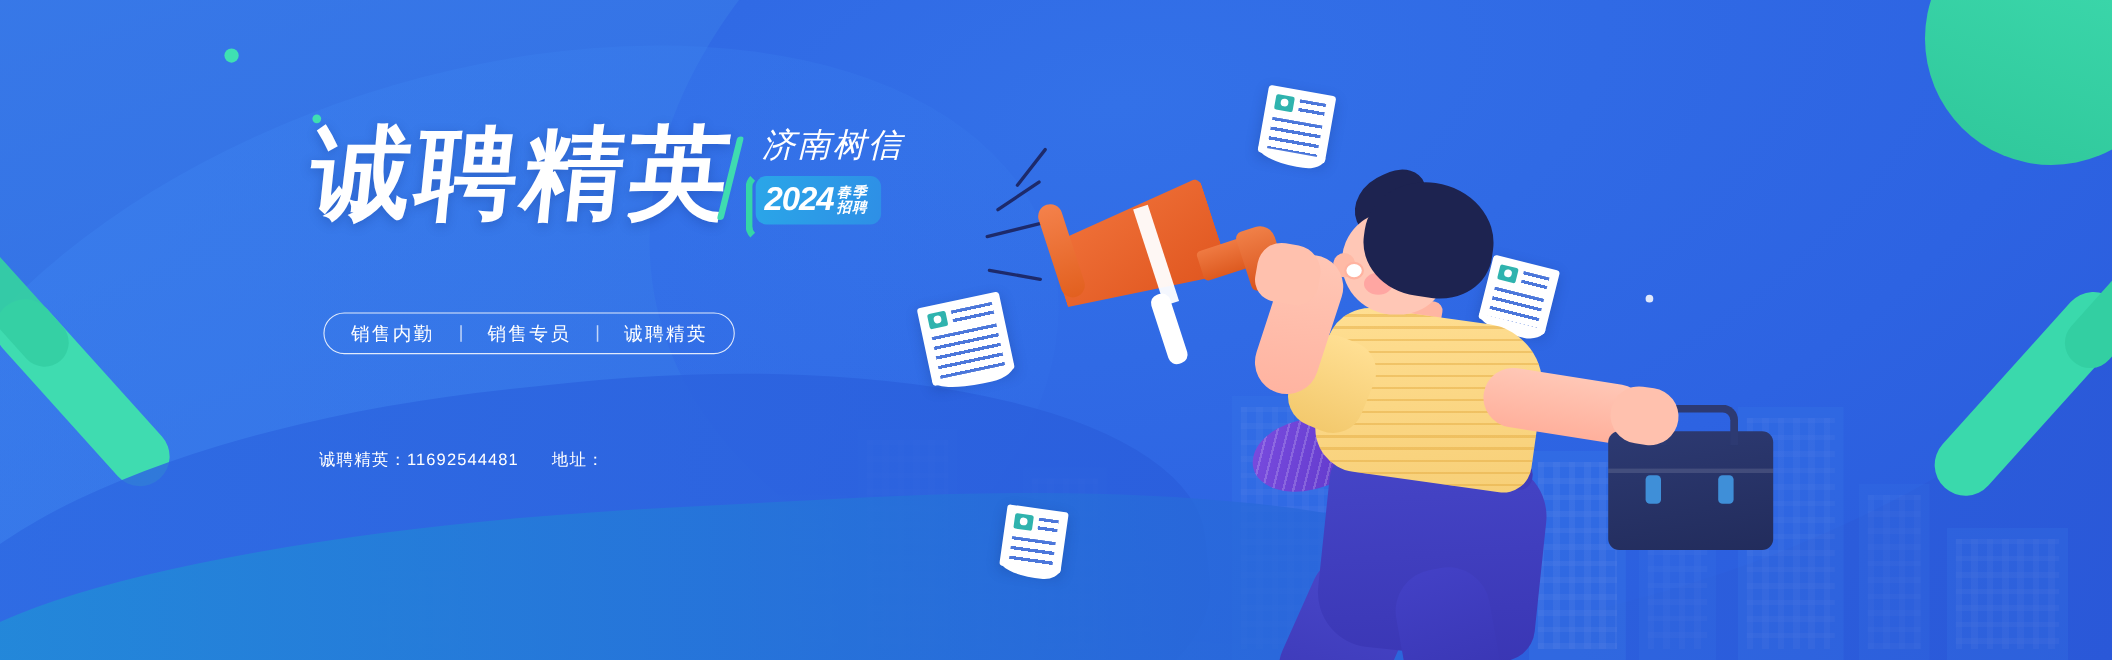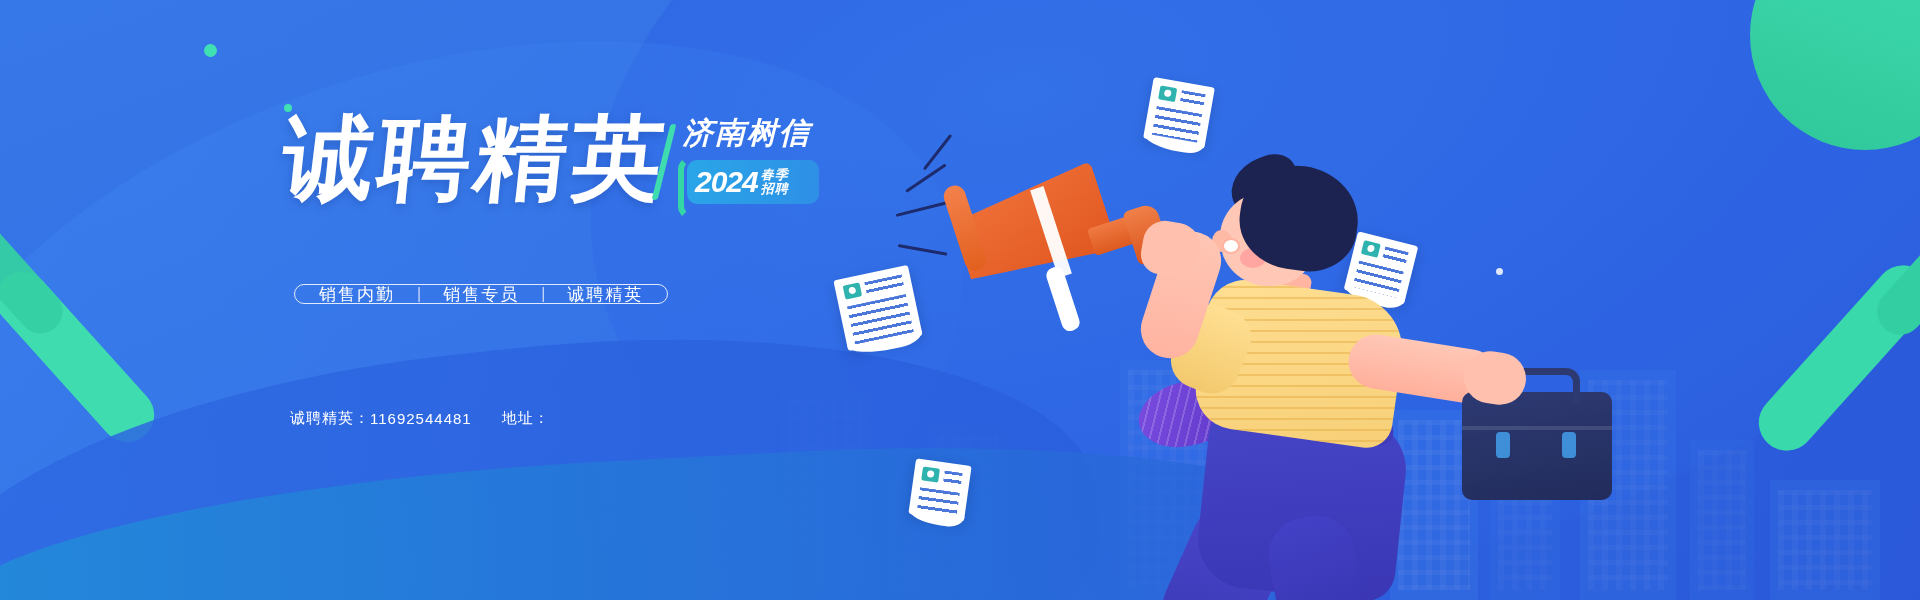--- a/index.html
+++ b/index.html
@@ -86,26 +86,26 @@
   }
   .headline{
     font-size:92px;line-height:1;font-weight:bold;color:#ffffff;
     letter-spacing:4px;
     font-family:"Liberation Sans","DejaVu Sans",sans-serif;
     text-shadow:0 3px 10px rgba(10,40,110,.25);
     transform:skewX(-6deg);
   }
   .badge-col{position:relative;margin-left:16px;margin-top:6px;width:150px;}
   .brand-name{
-    font-size:30px;color:#ffffff;font-style:italic;font-weight:bold;
-    letter-spacing:2px;line-height:1;white-space:nowrap;
+    font-size:30px;color:#ffffff;font-style:italic;font-weight:normal;
+    letter-spacing:2px;line-height:1;white-space:nowrap;margin-left:10px;
   }
   .year-badge{
     position:relative;margin-top:12px;margin-left:4px;
-    width:132px;height:44px;border-radius:10px;
+    width:114px;height:44px;border-radius:10px;
     background:linear-gradient(100deg,#2aa6e8,#2e8fe6);
     display:flex;align-items:center;padding-left:8px;box-sizing:border-box;
   }
   .year-badge:before{
     content:"";position:absolute;left:-9px;top:-4px;width:26px;height:52px;
     border-left:6px solid #35d6a6;border-top-left-radius:14px;border-bottom-left-radius:14px;
     border-top:6px solid transparent;border-bottom:6px solid transparent;
   }
   .year-num{font-size:30px;font-weight:bold;color:#fff;font-style:italic;letter-spacing:-1px;}
   .year-sub{display:flex;flex-direction:column;margin-left:3px;line-height:1.05;}
@@ -117,21 +117,21 @@
 
   .subhead{
     position:absolute;left:286px;top:206px;
     font-size:48px;color:#ffffff;letter-spacing:5px;font-style:italic;
     font-weight:300;white-space:nowrap;
     text-shadow:0 2px 8px rgba(10,40,110,.18);
   }
 
   .tags-pill{
     position:absolute;left:294px;top:284px;
-    height:20px;border:1.5px solid rgba(255,255,255,.85);border-radius:22px;
+    height:38px;border:1.5px solid rgba(255,255,255,.85);border-radius:22px;
     display:flex;align-items:center;padding:0 24px;box-sizing:border-box;
   }
   .tag{font-size:17px;color:#ffffff;letter-spacing:2px;white-space:nowrap;}
   .tag-sep{color:rgba(255,255,255,.7);margin:0 22px;font-size:16px;}
 
   .contact{
     position:absolute;left:290px;top:409px;display:flex;align-items:center;
     font-size:15px;color:#ffffff;letter-spacing:1px;white-space:nowrap;
   }
   .contact .gap{display:inline-block;width:30px;}

